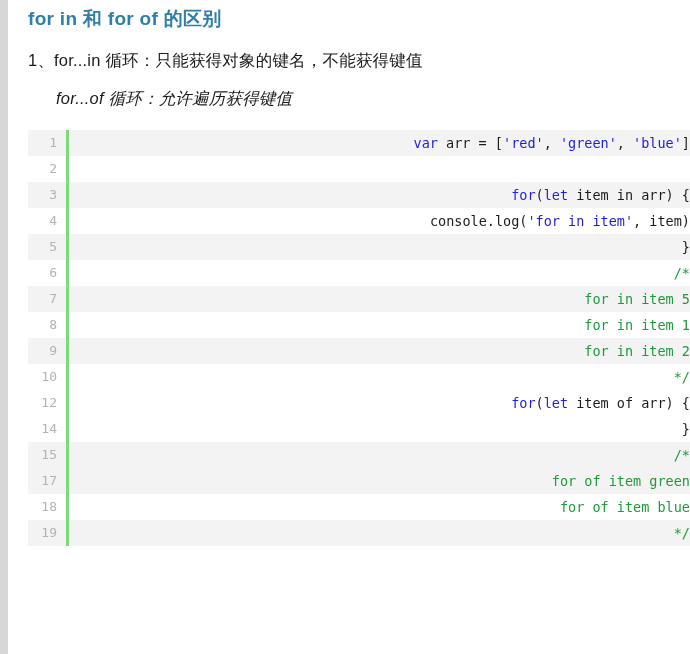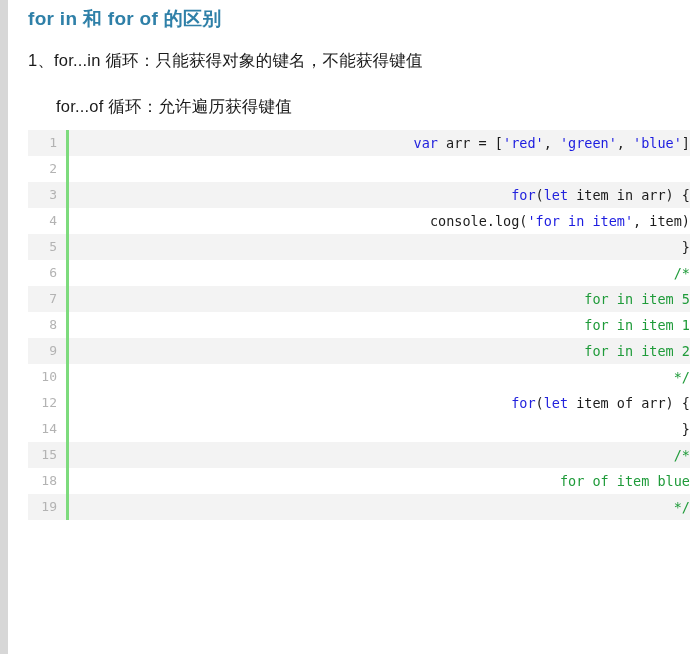--- a/index.html
+++ b/index.html
@@ -47,21 +47,21 @@
 
   
   .para {
     position: absolute;
     font-size: 16.5px;
     color: #1a1a1a;
     white-space: nowrap;
     letter-spacing: 0.2px;
   }
   #para-1 { left: 20px; top: 50px; }
-  #para-2 { left: 48px; top: 96px; }
+  #para-2 { left: 48px; top: 88px; font-style: italic; }
 
   
   #code-block {
     position: absolute;
     left: 20px;
     top: 130px;
     width: 662px;
     background: #ffffff;
     font-family: "DejaVu Sans Mono", "Liberation Mono", monospace;
     font-size: 13.5px;
@@ -178,20 +178,25 @@
       <div class="code-line">
         <div class="gutter">14</div>
         <div class="divider"></div>
         <div class="code-text"><span class="tok-plain">}</span></div>
       </div>
       <div class="code-line stripe">
         <div class="gutter">15</div>
         <div class="divider"></div>
         <div class="code-text"><span class="tok-cmt">/*</span></div>
       </div>
+      <div class="code-line stripe">
+        <div class="gutter">17</div>
+        <div class="divider"></div>
+        <div class="code-text"><span class="tok-cmt">  for of item green</span></div>
+      </div>
       <div class="code-line">
         <div class="gutter">18</div>
         <div class="divider"></div>
         <div class="code-text"><span class="tok-cmt">  for of item blue</span></div>
       </div>
       <div class="code-line stripe">
         <div class="gutter">19</div>
         <div class="divider"></div>
         <div class="code-text"><span class="tok-cmt">*/</span></div>
       </div>

